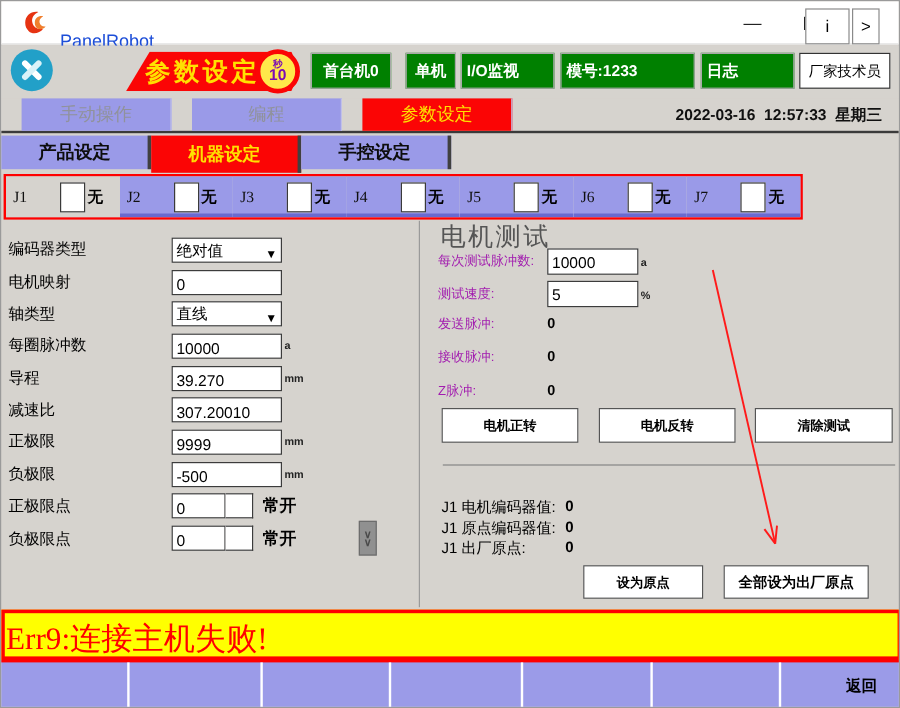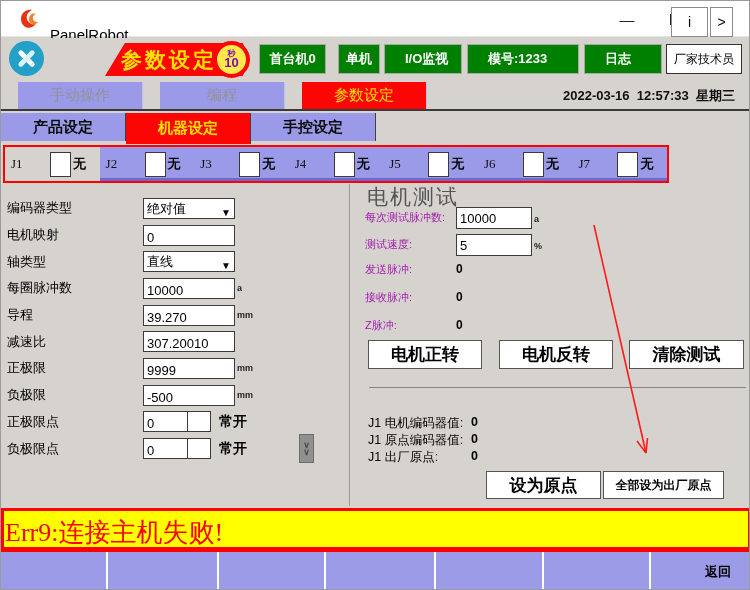--- a/index.html
+++ b/index.html
@@ -4,21 +4,21 @@
 <style>
   * { margin:0; padding:0; box-sizing:border-box; font-family:"Liberation Sans",sans-serif; }
   html,body { background:#777; }
   .window { position:relative; width:750px; height:590px; background:#d6d3ce;
             border:1px solid #9a9a9a; overflow:hidden; }
 
   
   .titlebar { position:absolute; top:0; left:0; right:0; height:36px; background:#fff;
               border-bottom:1px solid #e4e4e4; display:flex; align-items:center; }
   .logo { width:24px; height:24px; margin-left:17px; flex:0 0 auto; }
-  .title-text { margin-left:8px; font-size:15px; color:#000000;margin-top:31px; }
+  .title-text { margin-left:8px; font-size:15px; color:#1d4ed8;margin-top:31px; }
   .win-controls { position:absolute; right:2px; top:0; height:36px; display:flex; }
   .win-btn { width:48px; height:36px; display:flex; align-items:center; justify-content:center;
              font-size:15px; color:#222; background:transparent; border:none; }
   .max-glyph { width:11px; height:11px; border:1.4px solid #222; display:inline-block; }
 
   
   .toolbar { position:absolute; top:37px; left:0; right:0; height:44px; background:#d6d3ce; }
   .tool-circle { position:absolute; left:8px; top:3px; width:35px; height:35px; border-radius:50%;
                  background:#22a0c8; overflow:hidden; }
   .tool-bar1,.tool-bar2 { position:absolute; left:7px; top:15px; width:21px; height:5px;
@@ -30,21 +30,21 @@
             display:flex; align-items:center; justify-content:center; }
   .banner-label { font-size:21px; font-weight:bold; color:#ffe100; letter-spacing:3px; padding-right:14px;}
   .badge { position:absolute; left:212px; top:3px; width:37px; height:37px; border-radius:50%;
            background:#ffe84a; border:4px solid #fb0505; display:flex; flex-direction:column;
            align-items:center; justify-content:center; line-height:0.9; }
   .badge-top { font-size:8px; color:#7b0bb5; font-weight:bold; }
   .badge-num { font-size:13px; color:#7b0bb5; font-weight:bold; }
   .tb-btn { position:absolute; top:6px; height:30px; background:#008000; border:1px solid #a8a8a8;
             color:#fff; font-size:13px; font-weight:bold; display:flex; align-items:center; }
   .tb-center { justify-content:center; }
-  .tb-left { justify-content:flex-start; padding-left:20px; }
+  .tb-left { justify-content:flex-start; padding-left:4px; }
   .tb-machine { left:258px; width:67px; }
   .tb-single  { left:337px; width:42px; }
   .tb-io      { left:383px; width:78px; }
   .tb-model   { left:466px; width:112px; }
   .tb-log     { left:583px; width:78px; }
   .tb-user { position:absolute; top:6px; left:665px; width:76px; height:30px; background:#fff;
              border:1px solid #333; color:#000; font-size:12px; display:flex; align-items:center;
              justify-content:center; }
 
   
@@ -52,21 +52,21 @@
               border-bottom:2px solid #3a3a3a; display:flex; background:#d6d3ce; }
   .tab { width:125px; height:100%; display:flex; align-items:center; justify-content:center;
          font-size:15px; font-weight:normal; background:#9a9ae8; color:#90929b; border-right:1px solid #c0c0e8;margin-left:17px; }
   .tab.active { background:#fb0505; color:#ffe100; }
   .datetime { margin-left:auto; align-self:center; padding-right:14px; font-size:13px;
               font-weight:bold; color:#101010; white-space:pre; }
 
   
   .subtabs-row { position:absolute; top:112px; left:0; right:0; height:31px; display:flex; }
   .subtab { width:125px; height:28px; display:flex; align-items:center; justify-content:center;
-            font-size:15px; font-weight:bold; background:#9a9ae8; color:#0d0d0d; border-right:1px solid #404040;}
+            font-size:15px; font-weight:bold; background:#9a9ae8; color:#0d0d0d; border-right:3px solid #404040;}
   .subtab.active { background:#fb0505; color:#ffe100; height:31px; }
 
   
   .joint-bar { position:absolute; top:144px; left:2px; width:666px; height:38px;
                border:2px solid #ff0000; display:flex; background:#d6d3ce; }
   .joint { width:95px; height:100%; display:flex; align-items:center; background:#9a9ae8;
            box-shadow:inset 0 -3px 0 #6a6ad0; }
   .joint.selected { background:#d6d3ce; box-shadow:none; }
   .j-id { font-family:"Liberation Serif",serif; font-size:13px; color:#101010; margin-left:6px; width:30px; }
   .j-box { width:21px; height:25px; background:#fff; border:1.6px solid #3a3a3a; margin-left:9px; }
@@ -94,29 +94,29 @@
   
   .mt-title { position:absolute; left:366px; top:182px; font-size:21px; color:#555;
               letter-spacing:2px;font-family:Liberation Mono, monospace; }
   .mt-label { position:absolute; left:364px; font-size:11px; color:#a21caf; white-space:nowrap; }
   .mt-input { position:absolute; left:455px; width:76px; height:22px; background:#fff;
               border:1.6px solid #3c3c3c; font-size:13px; padding:0 3px;
               font-family:"Liberation Sans",sans-serif; }
   .mt-unit { position:absolute; font-size:9px; font-weight:bold; color:#222; left:533px; }
   .mt-value { position:absolute; left:455px; font-size:12px; font-weight:bold; color:#000; }
   .btn { position:absolute; background:#fff; border:1px solid #555; display:flex; align-items:center;
-         justify-content:center; font-size:17px; font-weight:bold; color:#000; }
+         justify-content:center; font-size:11px; font-weight:bold; color:#000; }
   .b-fwd { left:367px; top:339px; width:114px; height:29px; }
   .b-rev { left:498px; top:339px; width:114px; height:29px; }
   .b-clr { left:628px; top:339px; width:115px; height:29px; }
   .mt-hr { position:absolute; left:368px; top:386px; width:377px; height:1px; background:#858585; }
   .readout { position:absolute; left:367px; font-size:12.5px; color:#000; display:flex; }
   .ro-label { width:103px; flex:0 0 auto; }
   .ro-value { font-weight:bold; }
-  .b-org  { left:485px; top:470px; width:115px; height:28px; }
+  .b-org  { left:485px; top:470px; width:100px; height:28px; }
   .b-all  { left:602px; top:470px; width:121px; height:28px; font-size:12px; }
 
   .arrow-svg { position:absolute; left:0; top:0; width:750px; height:590px; pointer-events:none; }
 
   
   .error-bar { position:absolute; left:0; top:507px; width:750px; height:42px; background:#ffff00;
                border:3px solid #ff0000; }
   .error-text { position:absolute; left:1px; top:4px; font-family:"Liberation Serif",serif;
                 font-size:26px; color:#ff0000; white-space:nowrap; }
   .err-btn { position:absolute; top:6px; height:30px; background:#fff; border:1px solid #8a8a8a;

